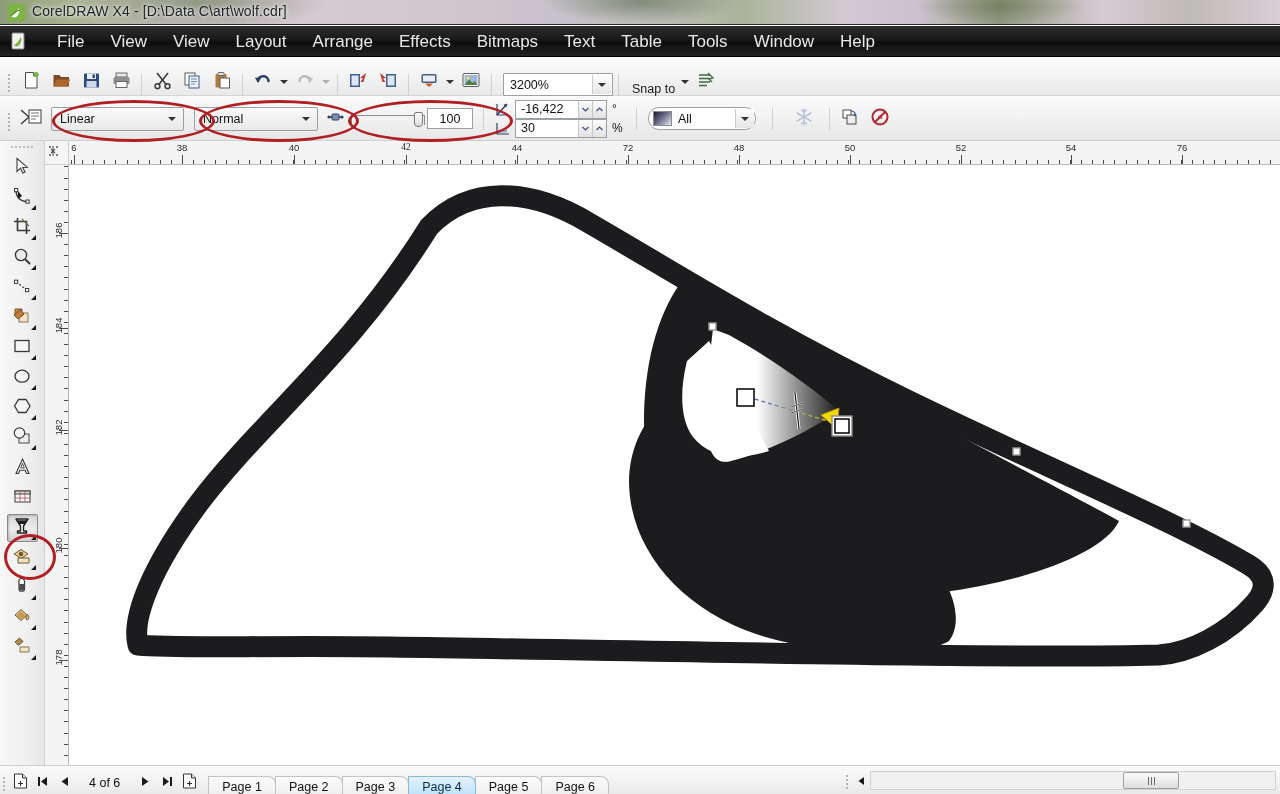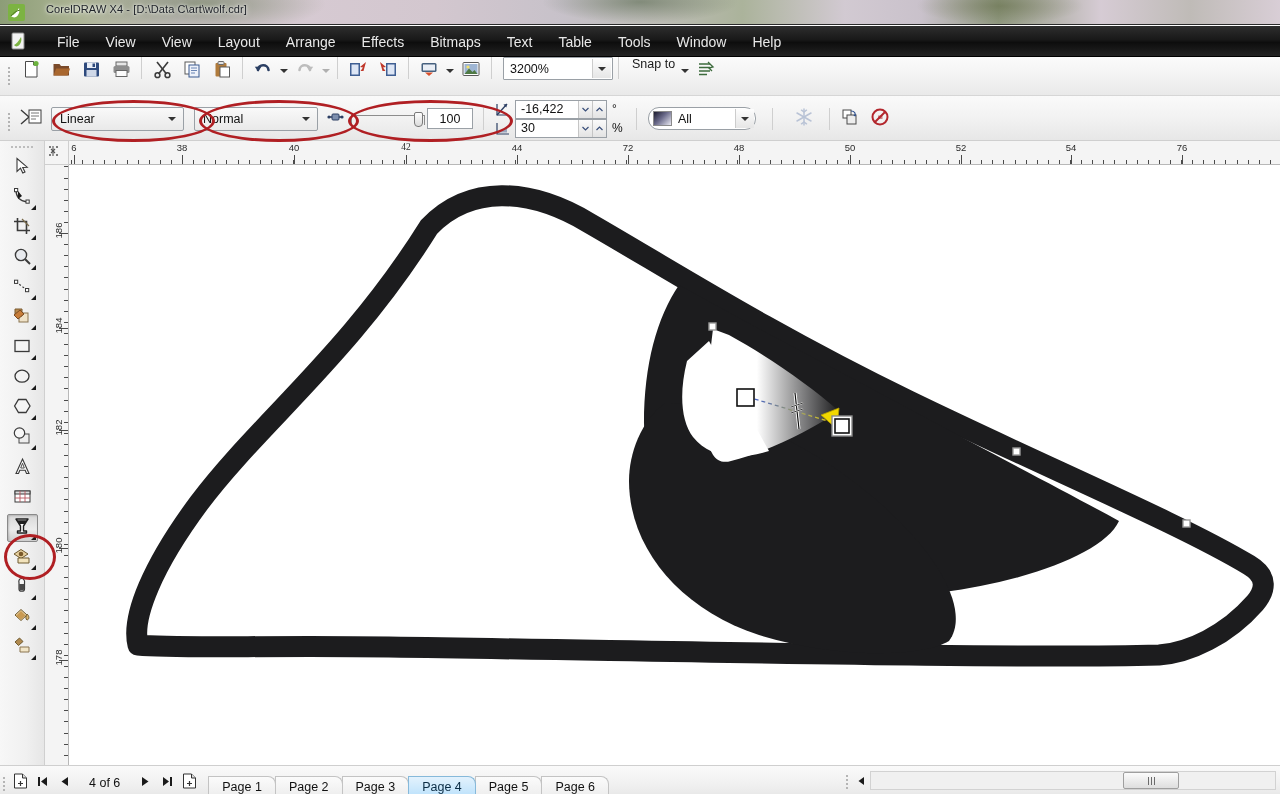--- a/index.html
+++ b/index.html
@@ -38,52 +38,52 @@
     background: radial-gradient(ellipse 180px 40px at 200px 4px, rgba(90,110,70,.55), rgba(0,0,0,0) 70%),
                 radial-gradient(ellipse 140px 30px at 640px 2px, rgba(70,90,60,.5), rgba(0,0,0,0) 70%),
                 radial-gradient(ellipse 120px 26px at 1000px 6px, rgba(90,100,60,.45), rgba(0,0,0,0) 70%);
     pointer-events:none;
   }
   .app-icon-title {
     position: absolute; left: 8px; top: 4px; width: 17px; height: 17px;
     z-index: 3;
   }
   .title-text {
-    position: absolute; left: 46px; top: 3px; z-index: 3;
-    font-size: 11px; color: #20242a; letter-spacing: .1px;
+    position: absolute; left: 32px; top: 3px; z-index: 3;
+    font-size: 14px; color: #20242a; letter-spacing: .1px;
     text-shadow: 0 0 3px rgba(255,255,255,.95), 0 0 6px rgba(255,255,255,.8);
     white-space: nowrap;
   }
 
   
   .menubar {
     position: absolute; left: 0; top: 26px; width: 1280px; height: 31px;
     background: linear-gradient(180deg,#2e2e2e 0%, #191919 45%, #0d0d0d 55%, #232323 100%);
     border-bottom: 1px solid #000;
   }
   .menu-app-icon { position:absolute; left:10px; top:6px; width:18px; height:18px; }
   .menu-items { position: absolute; left: 44px; top: 0; height: 31px; display: flex; align-items: center; }
   .menu-item {
-    color: #e8e8e8; font-size: 14px; padding: 3px 13px; cursor: default;
+    color: #e8e8e8; font-size: 17px; padding: 3px 13px; cursor: default;
     white-space: nowrap; line-height: 16px;
   }
 
   
   .toolbar-std {
     position: absolute; left: 0; top: 57px; width: 1280px; height: 39px;
     background: linear-gradient(180deg,#fbfbfb 0%,#f3f3f3 50%,#e9e9e9 100%);
     border-bottom: 1px solid #d6d6d6;
   }
   .grip { width: 7px; height: 26px; margin: 6px 3px 0 4px; position: relative; }
   .grip::before{
     content:""; position:absolute; left:2px; top:3px; width:2px; height:20px;
     background-image: radial-gradient(circle, #b3b3b3 45%, transparent 47%);
     background-size: 2px 4px;
   }
-  .tb-row { display: flex; align-items: flex-start; height: 39px; padding-left: 2px; }
+  .tb-row { display: flex; align-items: flex-end; height: 39px; padding-left: 2px; }
   .tb-btn {
     width: 28px; height: 28px; margin: 0 1px; border: 1px solid transparent; border-radius: 3px;
     display: flex; align-items: center; justify-content: center; cursor: default;
   }
   .tb-sep { width: 1px; height: 22px; background: #cfcfcf; margin: 0 5px; }
   .tb-caret { width: 12px; height: 28px; display:flex; align-items:center; justify-content:center; cursor:default;}
   .caret-dn { width:0;height:0;border-left:4px solid transparent;border-right:4px solid transparent;border-top:4px solid #333;}
   .caret-dn.dim { border-top-color:#b0b0b0; }
 
   .zoom-combo {

